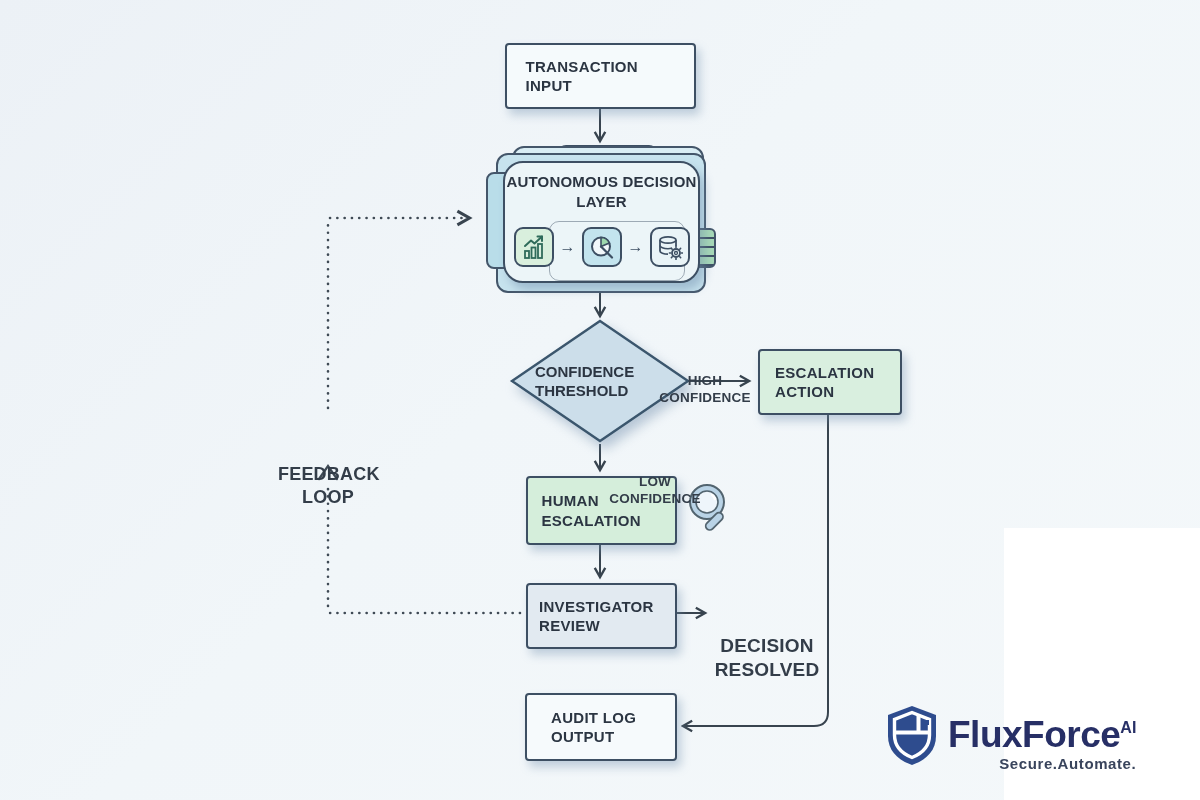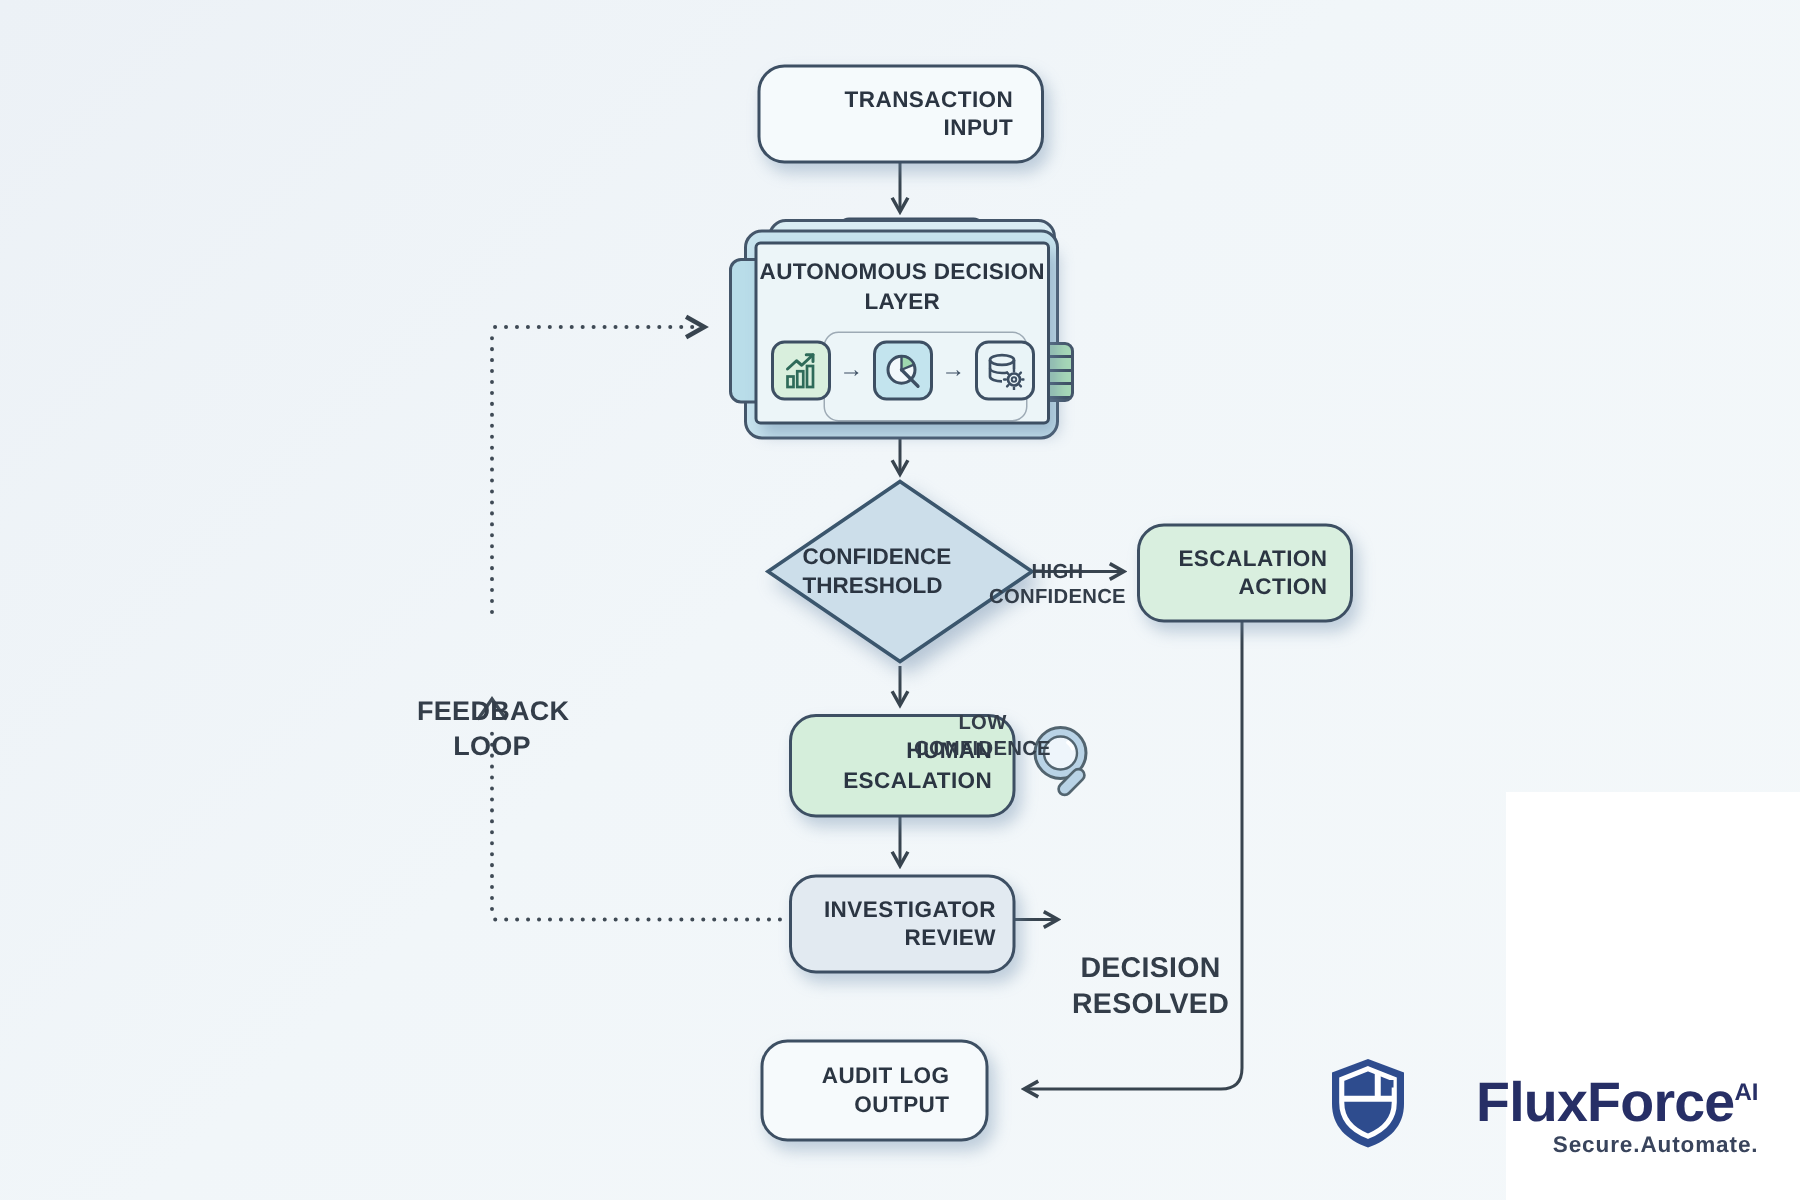--- a/index.html
+++ b/index.html
@@ -1,60 +1,60 @@
 <!DOCTYPE html>
 <html><head>
 <meta charset="utf-8">
 <style>
   html,body{margin:0;padding:0;}
   body{font-family:"Liberation Sans",sans-serif;}
   .stage{position:relative;width:1200px;height:800px;overflow:hidden;
          background:linear-gradient(135deg,#ecf1f6 0%,#f1f6f9 45%,#f4f8fa 100%);}
   .white-corner{position:absolute;left:1004px;top:528px;right:0;bottom:0;background:#ffffff;z-index:0;}
   .overlay{position:absolute;left:0;top:0;z-index:1;}
-  .node{position:absolute;z-index:2;border:2px solid #3d4f63;border-radius:18px;
-        display:flex;align-items:center;justify-content:center;text-align:right;
+  .node{position:absolute;z-index:2;border:2px solid #3d4f63;border-radius:4px;
+        display:flex;align-items:center;justify-content:center;text-align:left;
         font-weight:bold;font-size:15px;color:#2b3542;letter-spacing:.3px;line-height:1.3;
         box-shadow:4px 6px 10px rgba(115,145,175,.4);}
   .edge-label{position:absolute;z-index:2;font-weight:bold;font-size:13.5px;color:#333d49;
         text-align:center;line-height:1.25;letter-spacing:.2px;margin-top:40px;}
   .stack{position:absolute;left:486px;top:139px;width:228px;height:158px;z-index:2;}
   .stack .tab{position:absolute;left:72px;top:6px;width:95px;height:24px;background:#9cd4ae;
         border:2px solid #3d4f63;border-radius:8px 8px 0 0;}
   .stack .cardB{position:absolute;left:26px;top:7px;width:188px;height:84px;background:#d9edf4;
         border:2px solid #44566a;border-radius:12px;}
   .stack .cardA{position:absolute;left:10px;top:14px;width:206px;height:136px;background:#c7e3ee;
         border:2px solid #44566a;border-radius:12px;}
   .stack .side-tab{position:absolute;left:0px;top:33px;width:20px;height:93px;background:#b9dde9;
         border:2px solid #44566a;border-radius:8px 0 0 8px;}
   .stack .stripes{position:absolute;left:210px;top:89px;width:16px;height:36px;background:#a7d9b7;
         border:2px solid #44566a;border-radius:0 6px 6px 0;
         background-image:repeating-linear-gradient(to bottom,transparent 0 7px,#3d4f63 7px 9px);}
   .stack .main-card{position:absolute;left:17px;top:22px;width:193px;height:118px;background:#ecf5f8;
-        border:2px solid #3d4f63;border-radius:4px;box-shadow:5px 7px 10px rgba(110,140,170,.45);}
+        border:2px solid #3d4f63;border-radius:20px;box-shadow:5px 7px 10px rgba(110,140,170,.45);}
   .stack .dl-title{position:absolute;left:0;top:9px;width:100%;text-align:center;font-weight:bold;
         font-size:15px;color:#2b3542;line-height:1.3;letter-spacing:.2px;}
   .stack .tray{position:absolute;left:44px;top:58px;width:134px;height:58px;border:1.5px solid rgba(61,79,99,.45);
         border-radius:10px;}
   .stack .icon-row{position:absolute;left:0;top:64px;width:100%;display:flex;align-items:center;
         justify-content:center;gap:6px;}
   .tile{width:40px;height:40px;border:2px solid #3d4f63;border-radius:9px;display:flex;
         align-items:center;justify-content:center;box-sizing:border-box;}
   .tile.t1{background:#d9efdd;}
   .tile.t2{background:#c3e4ee;}
   .tile.t3{background:#e9f4f7;}
   .flow-arrow{color:#3d4f63;font-size:16px;font-weight:bold;}
   .diamond-wrap{position:absolute;left:508px;top:317px;width:184px;height:128px;z-index:2;}
   .diamond-wrap svg{filter:drop-shadow(5px 7px 6px rgba(110,140,170,.45));}
   .diamond-label{position:absolute;left:0;top:0;width:100%;height:100%;display:flex;align-items:center;
         justify-content:center;text-align:left;font-weight:bold;font-size:15px;color:#2b3542;line-height:1.3;}
   .magnifier{position:absolute;left:684px;top:480px;z-index:2;}
   .brand{position:absolute;left:884px;top:704px;z-index:2;display:flex;align-items:flex-start;}
   .brand-text{margin-left:8px;}
-  .brand-name{font-size:37px;font-weight:bold;color:#272f66;letter-spacing:-.5px;line-height:1;margin-top:12px;margin-left:36px;}
+  .brand-name{font-size:37px;font-weight:bold;color:#272f66;letter-spacing:-.5px;line-height:1;margin-top:12px;}
   .brand-suffix{font-size:16px;font-weight:bold;vertical-align:14px;letter-spacing:0;}
   .brand-tagline{font-size:15px;color:#39445c;letter-spacing:.6px;text-align:right;margin-top:2px;font-weight:bold;}
 </style>
 </head>
 <body>
 
 <div class="stage">
 
   <div class="white-corner"></div>
 
@@ -161,21 +161,21 @@
     <path d="M28,15 a8,8 0 0 1 3,4" stroke="#ffffff" stroke-width="2.5" fill="none" stroke-linecap="round"></path>
     <g transform="rotate(45 36 35)">
       <rect x="32.5" y="33" width="8" height="21" rx="4" fill="#b9d3e6" stroke="#52646f" stroke-width="1.8"></rect>
     </g>
   </svg>
 
   <div class="node" style="left:526px;top:583px;width:147px;height:62px;background:#e2eaf1;">
     <span style="width:125px;">INVESTIGATOR REVIEW</span>
   </div>
 
-  <div class="node" style="left:507px;top:693px;width:148px;height:64px;background:#f6fafc;">
+  <div class="node" style="left:525px;top:693px;width:148px;height:64px;background:#f6fafc;">
     <span style="width:100px;">AUDIT LOG OUTPUT</span>
   </div>
 
   <div class="edge-label" style="left:658px;top:333px;width:94px;">HIGH CONFIDENCE</div>
   <div class="edge-label" style="left:608px;top:434px;width:94px;">LOW CONFIDENCE</div>
   <div class="edge-label" style="left:278px;top:423px;width:100px;font-size:18px;">FEEDBACK LOOP</div>
   <div class="edge-label" style="left:712px;top:594px;width:110px;font-size:19px;">DECISION RESOLVED</div>
 
   <div class="brand">
     <svg width="56" height="62" viewBox="0 0 56 62">

